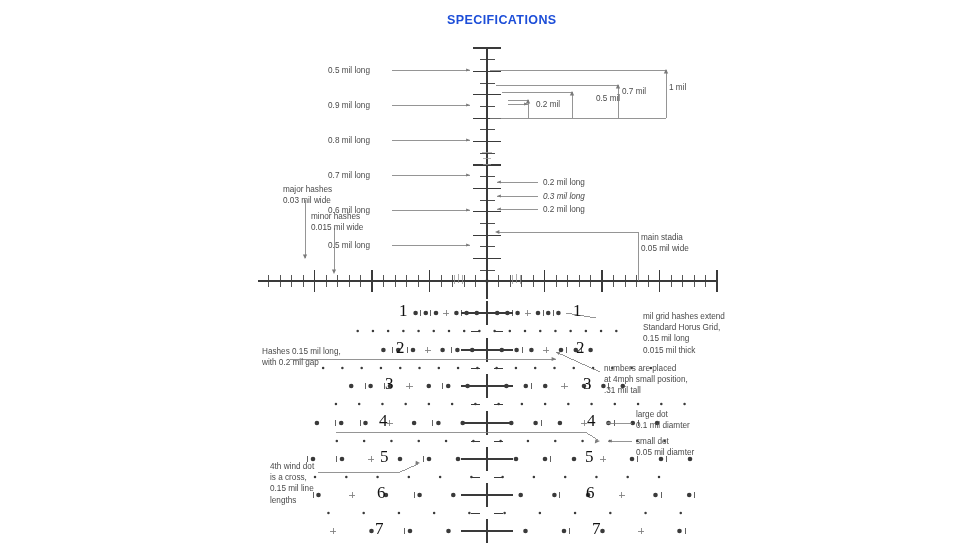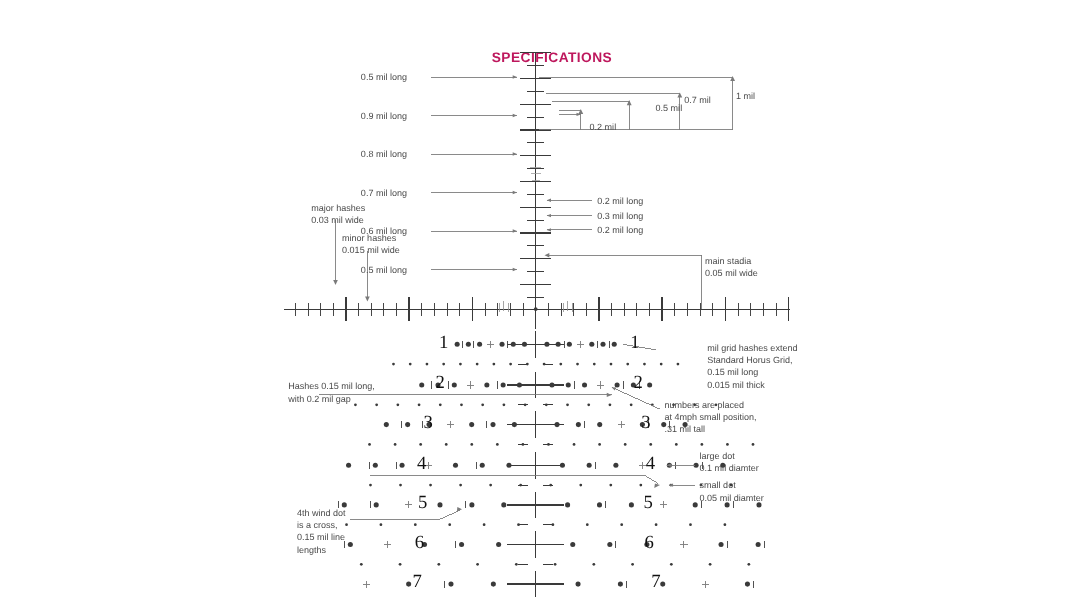--- a/index.html
+++ b/index.html
@@ -1,20 +1,20 @@
 <!DOCTYPE html>
 <html><head>
 <meta charset="utf-8">
 <style>
   html,body{margin:0;padding:0;background:#ffffff;}
   body{width:978px;height:550px;position:relative;overflow:hidden;
        font-family:"Liberation Sans","DejaVu Sans",sans-serif;color:#3a3a3a;}
   #stage{position:absolute;inset:0;}
   svg.layer{position:absolute;left:0;top:0;width:978px;height:550px;}
-  .ttl{position:absolute;font-weight:bold;font-size:12.5px;letter-spacing:.4px;color:#be185d;margin-top:32px;}
+  .ttl{position:absolute;font-weight:bold;font-size:12.5px;letter-spacing:.4px;color:#1d4ed8;}
   .lbl{position:absolute;font-size:8.2px;line-height:11.2px;color:#4a4a4a;white-space:pre;}
   .lbl.r{text-align:center;}
   .num{position:absolute;font-size:17px;color:#111;font-family:"Liberation Serif","DejaVu Serif",serif;}
 </style>
 </head>
 <body>
 
 <div id="stage">
 
   <div class="ttl" style="left:447px;top:13px;">SPECIFICATIONS</div>
@@ -404,24 +404,24 @@
     </svg>
 
   <div class="lbl r" style="left:310px;top:65px;width:78px;">0.5 mil long</div>
   <div class="lbl r" style="left:310px;top:100px;width:78px;">0.9 mil long</div>
   <div class="lbl r" style="left:310px;top:135px;width:78px;">0.8 mil long</div>
   <div class="lbl r" style="left:310px;top:170px;width:78px;">0.7 mil long</div>
   <div class="lbl r" style="left:310px;top:205px;width:78px;">0.6 mil long</div>
   <div class="lbl r" style="left:310px;top:240px;width:78px;">0.5 mil long</div>
 
   <div class="lbl" style="left:543px;top:177px;">0.2 mil long</div>
-  <div class="lbl" style="left:543px;top:191px;">0.3 mil long</div>
+  <div class="lbl" style="left:543px;top:191px;font-style:italic;">0.3 mil long</div>
   <div class="lbl" style="left:543px;top:204px;">0.2 mil long</div>
 
-  <div class="lbl" style="left:536px;top:110px;">0.2 mil</div>
+  <div class="lbl" style="left:536px;top:99px;">0.2 mil</div>
   <div class="lbl" style="left:577px;top:93px;margin-left:19px;">0.5 mil</div>
   <div class="lbl" style="left:622px;top:86px;">0.7 mil</div>
   <div class="lbl" style="left:669px;top:82px;">1 mil</div>
 
   <div class="lbl" style="left:283px;top:184px;">major hashes
 0.03 mil wide</div>
   <div class="lbl" style="left:311px;top:211px;">minor hashes
 0.015 mil wide</div>
   <div class="lbl" style="left:641px;top:232px;">main stadia
 0.05 mil wide</div>

